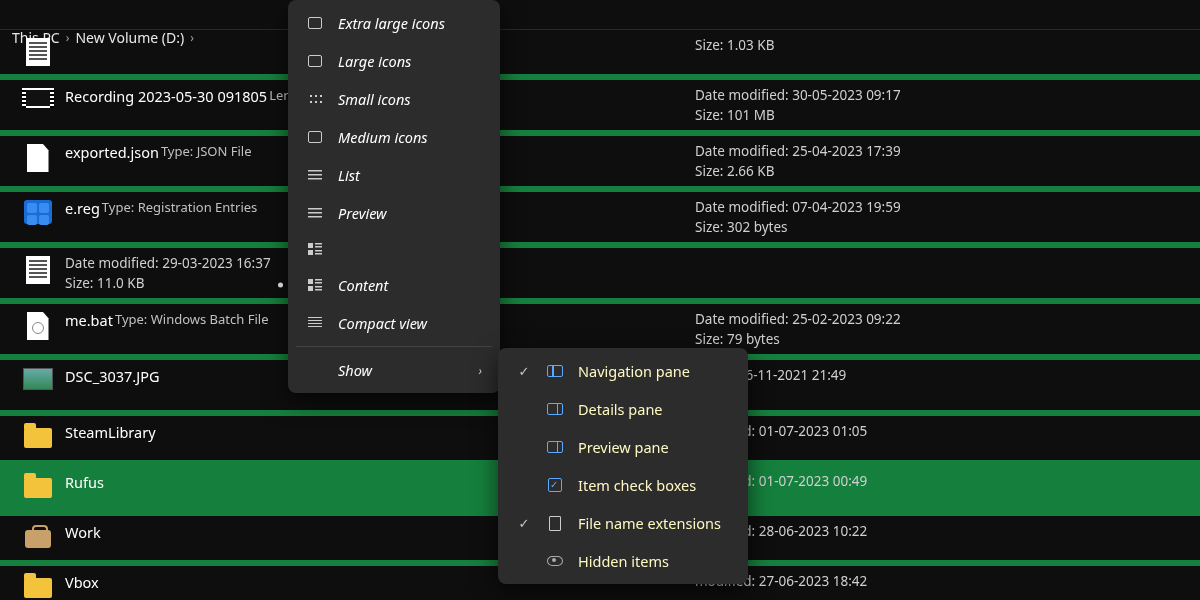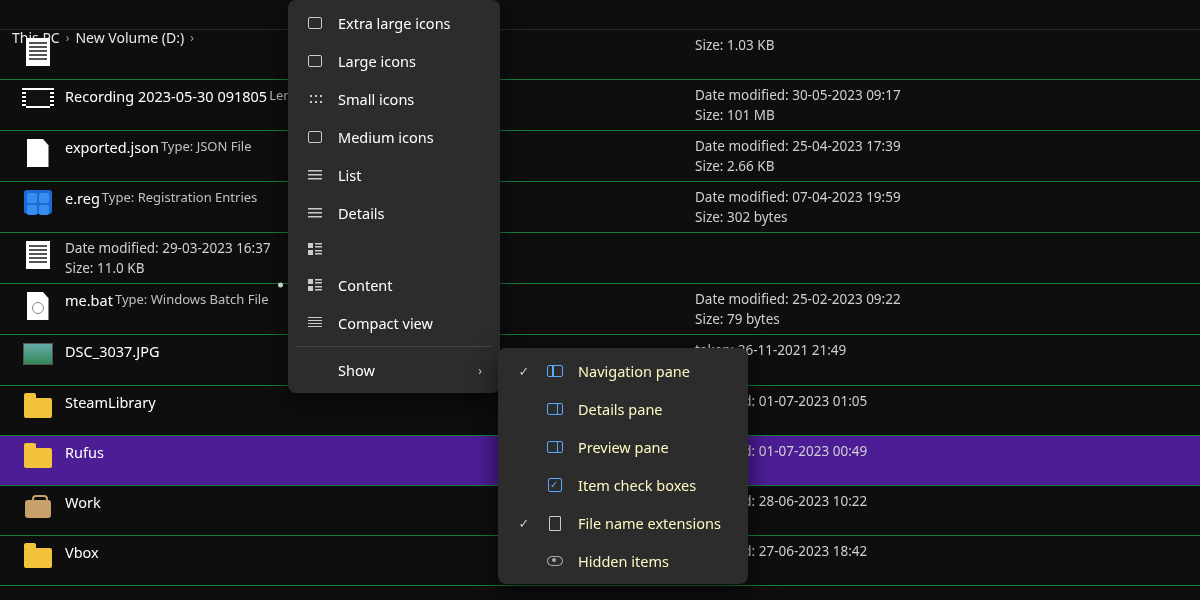--- a/index.html
+++ b/index.html
@@ -21,24 +21,24 @@
     border-bottom: 1px solid #2a2a2a;
     height: 30px;
   }
   .breadcrumb span { color: #e8e8e8; margin-top: 46px; }
   .breadcrumb .sep { color: #a0a0a0; font-size: 12px; }
   .file-list { position: absolute; top: 30px; left: 0; right: 0; }
   .row {
     display: flex;
     align-items: flex-start;
     padding: 6px 10px;
-    border-bottom: 1px solid #15803d;
+    border-bottom: 6px solid #15803d;
     min-height: 50px;
   }
-  .row.sel { background: #4c1d95; }
+  .row.sel { background: #15803d; }
   .icon-cell {
     width: 55px;
     display: flex;
     justify-content: center;
     padding-top: 2px;
   }
   .main-cell {
     width: 630px;
     display: flex;
     flex-direction: row;
@@ -84,20 +84,21 @@
   }
   .menu.main { top: 0; left: 288; width: 212px; left:288px; }
   .menu.sub  { top: 348px; left: 498px; width: 250px; }
   .mi {
     display: flex;
     align-items: center;
     gap: 14px;
     padding: 9px 18px;
     cursor: default;
     position: relative;
+    font-style: italic;
   }
   .mi .dot {
     position:absolute; left:-10px; top:50%; transform:translateY(-50%);
     width:5px;height:5px;border-radius:50%;background:#ccc;
   }
   .mi .mico { width:18px; height:16px; display:flex; align-items:center; justify-content:center; color:#ddd; }
   .mi .lbl { flex:1; color:#fff; }
   .mi .chev { font-size:12px; color:#ccc; }
   .menu .sep-line { height:1px; background:#444; margin:4px 8px; }
 
@@ -312,21 +313,21 @@
     <div class="mi">
       <span class="mico">
         <span class="vico-list"></span>
       </span>
       <span class="lbl">List</span>
     </div>
     <div class="mi">
       <span class="mico">
         <span class="vico-list"></span>
       </span>
-      <span class="lbl">Details</span>
+      <span class="lbl">Preview</span>
     </div>
     <div class="mi">
       <span class="mico">
         <span class="vico-tiles"></span>
       </span>
     </div>
     <div class="mi">
       <span class="dot"></span>
       <span class="mico">
         <span class="vico-tiles"></span>

